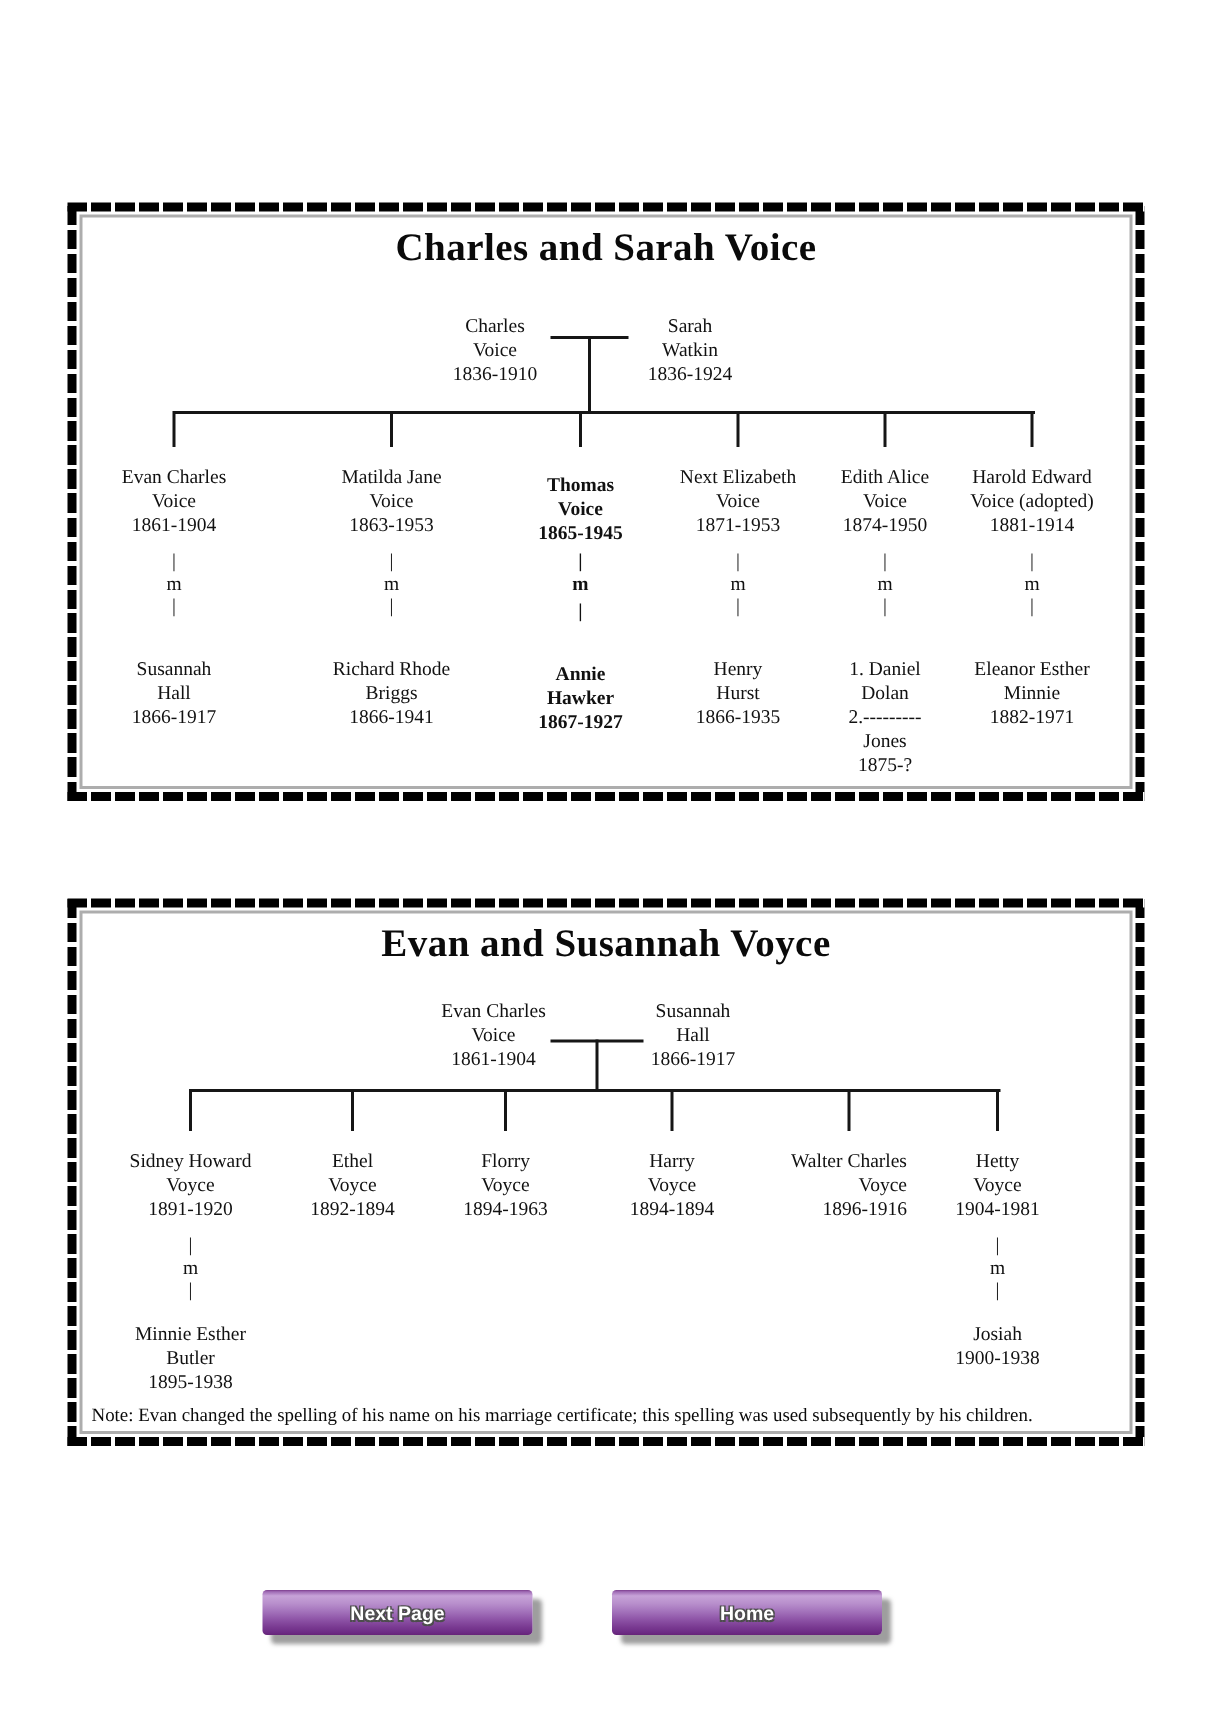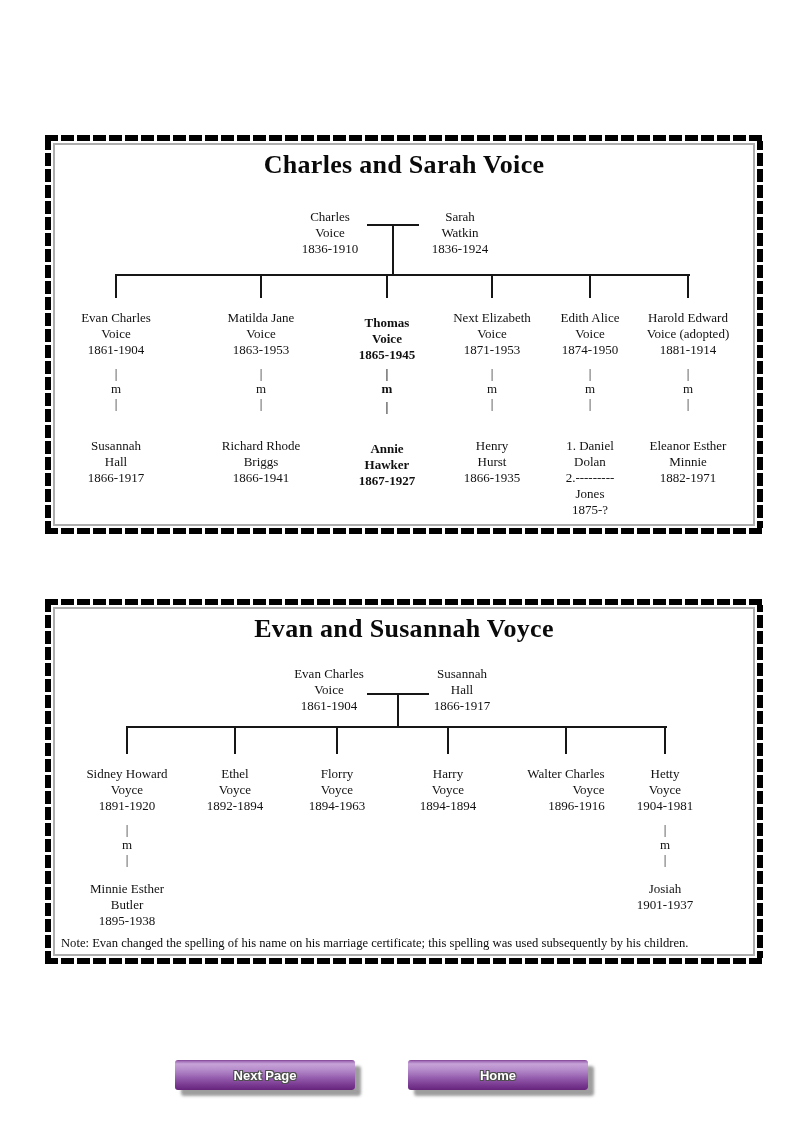--- a/index.html
+++ b/index.html
@@ -256,21 +256,21 @@
       </div>
       <div class="col col-5" style="left: 620px; top: 167px;">
         <div class="name-line">Hetty</div>
         <div class="name-line">Voyce</div>
         <div class="dates-line">1904-1981</div>
         <div class="pipe">|</div>
         <div class="m-line">m</div>
         <div class="pipe pipe2">|</div>
         <div class="spouse">
           <div class="spouse-line">Josiah</div>
-          <div class="spouse-line">1901-1937</div>
+          <div class="spouse-line">1900-1938</div>
         </div>
       </div>
     </div>
 
   <button class="nav-button" id="btn-next">Next Page</button>
   <button class="nav-button" id="btn-home">Home</button>
 
 </div>
 
 </body></html>

